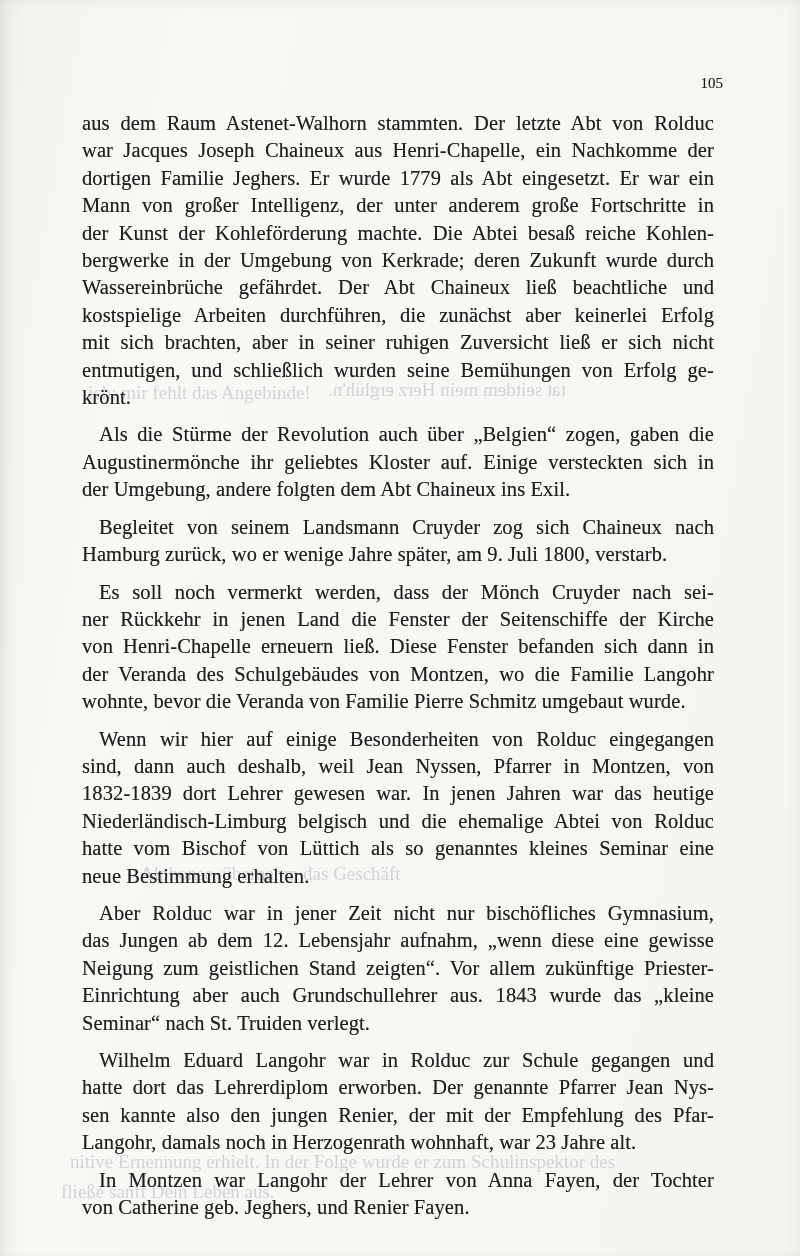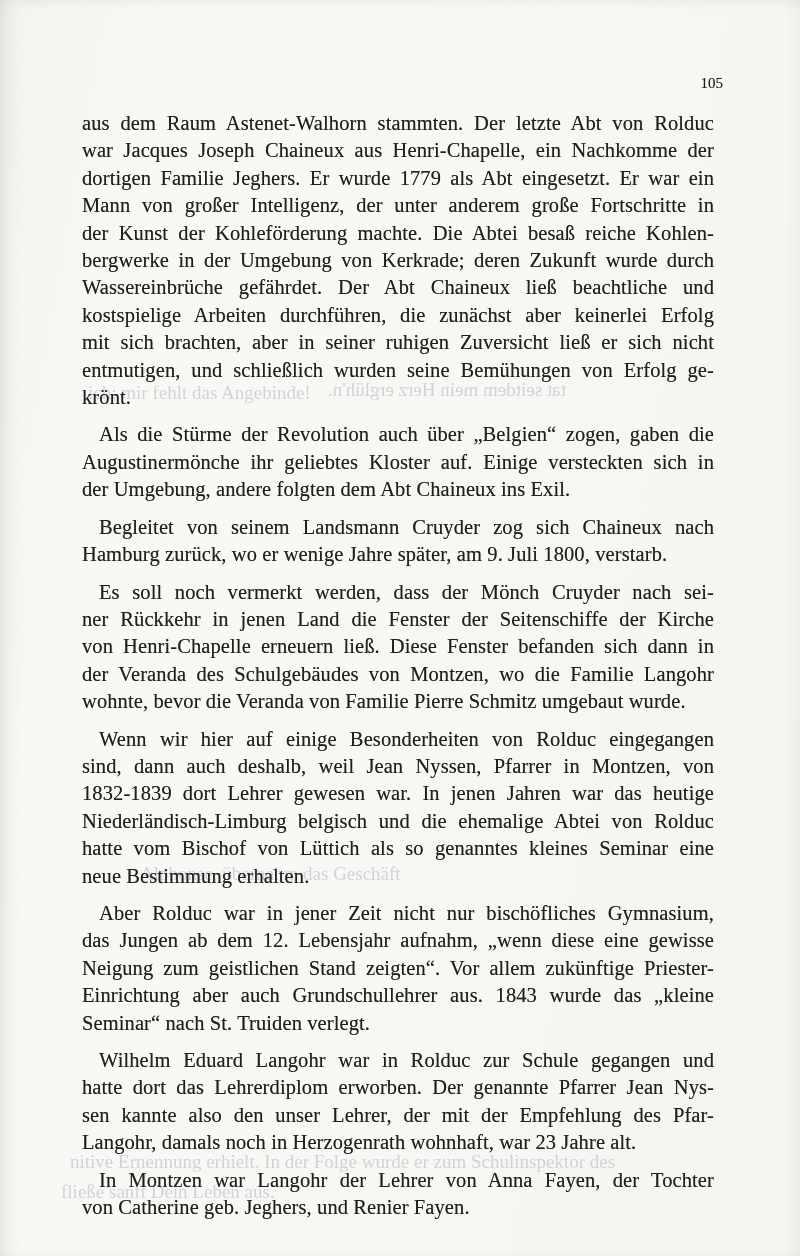--- a/index.html
+++ b/index.html
@@ -125,21 +125,21 @@
       <div class="para indent">
         <div class="line">Aber Rolduc war in jener Zeit nicht nur bischöfliches Gymnasium,</div>
         <div class="line">das Jungen ab dem 12. Lebensjahr aufnahm, „wenn diese eine gewisse</div>
         <div class="line">Neigung zum geistlichen Stand zeigten“. Vor allem zukünftige Priester-</div>
         <div class="line">Einrichtung aber auch Grundschullehrer aus. 1843 wurde das „kleine</div>
         <div class="line">Seminar“ nach St. Truiden verlegt.</div>
       </div>
       <div class="para indent">
         <div class="line">Wilhelm Eduard Langohr war in Rolduc zur Schule gegangen und</div>
         <div class="line">hatte dort das Lehrerdiplom erworben. Der genannte Pfarrer Jean Nys-</div>
-        <div class="line">sen kannte also den unser Lehrer, der mit der Empfehlung des Pfar-</div>
+        <div class="line">sen kannte also den jungen Renier, der mit der Empfehlung des Pfar-</div>
         <div class="line">Langohr, damals noch in Herzogenrath wohnhaft, war 23 Jahre alt.</div>
       </div>
       <div class="para indent">
         <div class="line">In Montzen war Langohr der Lehrer von Anna Fayen, der Tochter</div>
         <div class="line">von Catherine geb. Jeghers, und Renier Fayen.</div>
       </div>
     </div>
 </div>
 
 </body></html>

